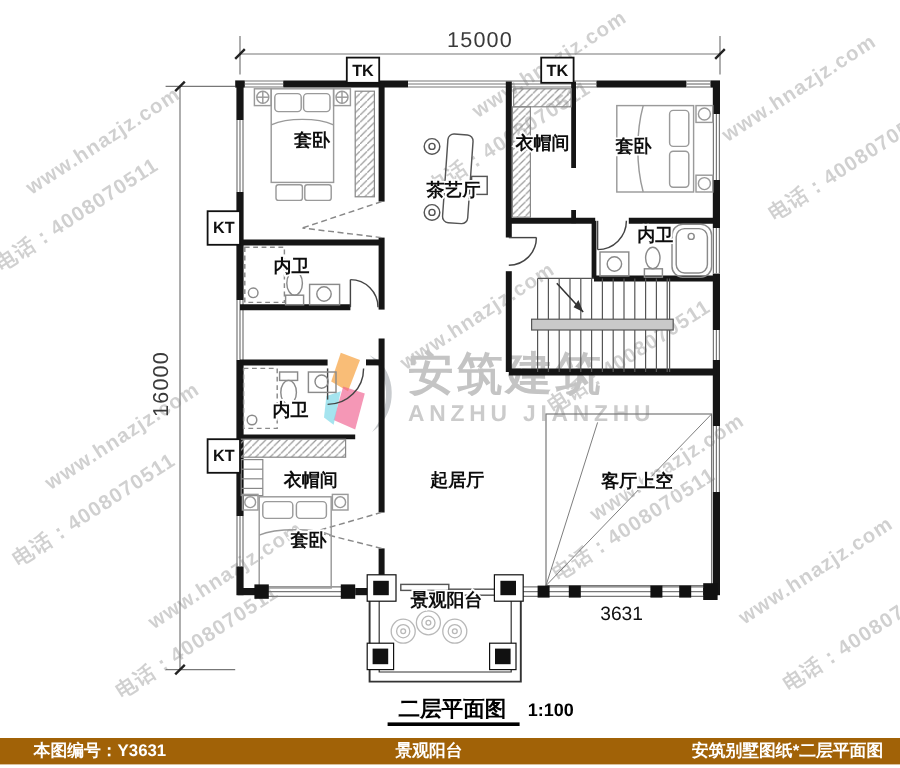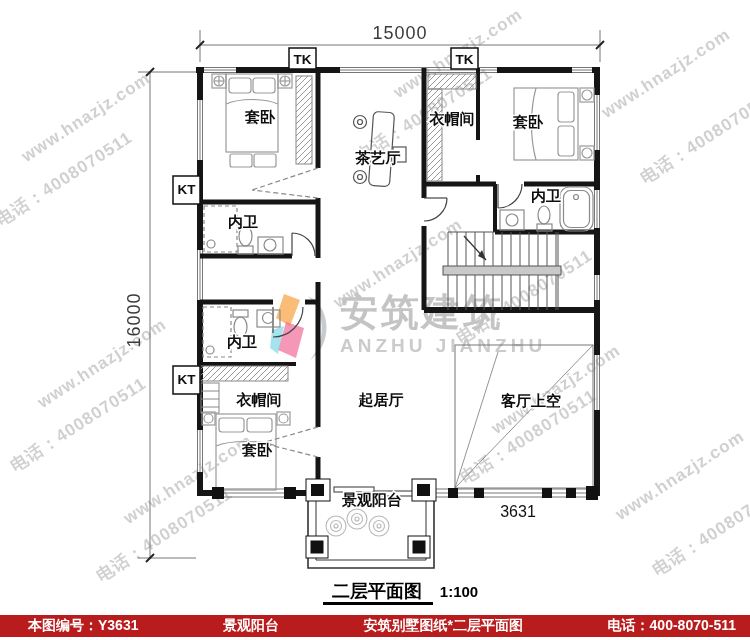--- a/index.html
+++ b/index.html
@@ -18,21 +18,21 @@
   
   svg.plan{position:absolute;left:0;top:0;z-index:2;}
   .lbl{font-size:15px;font-weight:600;fill:#0d0d0d;text-anchor:middle;
        paint-order:stroke;stroke:#ffffff;stroke-width:3px;}
   .shaft{font-size:13.5px;font-weight:700;fill:#111;text-anchor:middle;}
   .dim{font-size:18px;fill:#3a3a3a;text-anchor:middle;letter-spacing:1px;}
   .num{font-size:16px;fill:#111;text-anchor:middle;}
   .ttl{font-size:18px;font-weight:700;fill:#000;text-anchor:middle;}
   .scale{font-size:15px;font-weight:600;fill:#000;text-anchor:middle;}
   
-  .footer{position:absolute;z-index:3;left:0;top:615px;width:750px;height:22px;background:#b91c1c;
+  .footer{position:absolute;z-index:3;left:0;top:615px;width:750px;height:22px;background:#a16207;
           display:flex;align-items:center;justify-content:space-between;
           padding:0 14px 0 28px;box-sizing:border-box;}
   .footer span{color:#fff;font-size:14px;font-weight:700;white-space:nowrap;}
 </style>
 </head>
 <body>
 
 <div class="stage">
 
   <div class="wm" style="left:18px;top:150px">www.hnazjz.com</div>
@@ -364,16 +364,15 @@
 
     <text class="ttl" x="377" y="597">二层平面图</text>
     <rect x="323" y="602" width="110" height="3" fill="#000"></rect>
     <text class="scale" x="459" y="597">1:100</text>
   </svg>
 
   <div class="footer">
     <span>本图编号：Y3631</span>
     <span>景观阳台</span>
     <span>安筑别墅图纸*二层平面图</span>
-    <span>电话：400-8070-511</span>
   </div>
 
 </div>
 
 </body></html>

